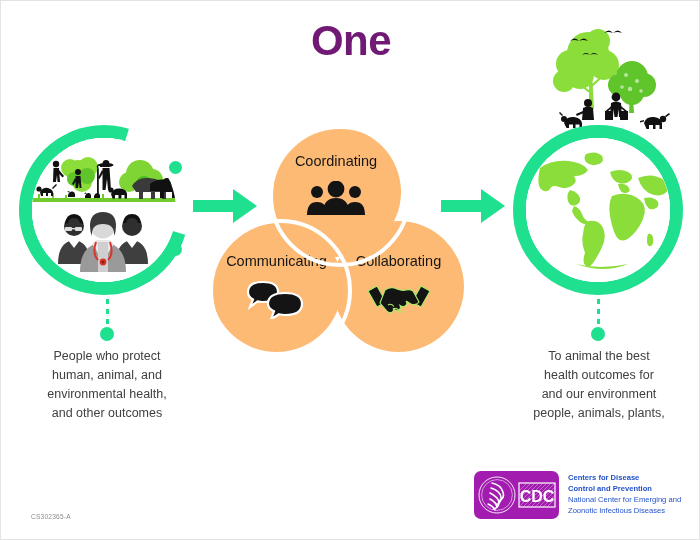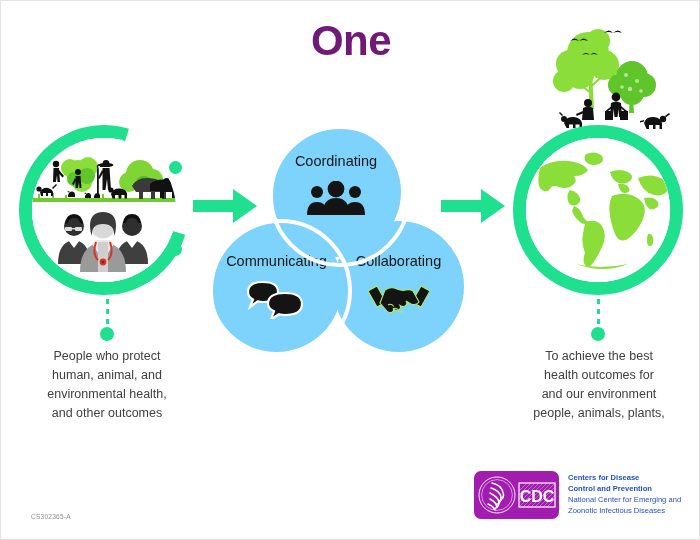--- a/index.html
+++ b/index.html
@@ -104,21 +104,21 @@
   #center-group {
     position: absolute;
     left: 210px;
     top: 126px;
     width: 265px;
     height: 225px;
   }
   .lime-circle {
     position: absolute;
     border-radius: 50%;
-    background: #7dd3fc;
+    background: #fdba74;
     display: flex;
     flex-direction: column;
     align-items: center;
   }
   .lime-circle .lbl {
     font-size: 14.5px;
     color: #161616;
     white-space: nowrap;
   }
   .lime-circle .ico { line-height: 0; }
@@ -509,21 +509,21 @@
           <path d="M50 126 q24 6 52 0 q-24 10 -52 0 Z"></path>
         </g>
       </svg>
     </div>
   </div>
 
   <div class="connector" style="left:596px; top:288px; height:40px;"></div>
   <div class="conn-dot" style="left:590px; top:326px;"></div>
 
   <div class="caption" id="right-caption" style="left:506px; top:346px; width:184px;">
-    <span>To achieve the best</span>
+    <span>To animal the best</span>
     <span>health outcomes for</span>
     <span>and our environment</span>
     <span>people, animals, plants,</span>
   </div>
 
   <div id="cdc-logo">
     <div id="cdc-mark">
       <svg width="85" height="48" viewBox="0 0 85 48">
 
         <circle cx="23" cy="24" r="18" fill="none" stroke="#ffffff" stroke-width="0.9"></circle>

